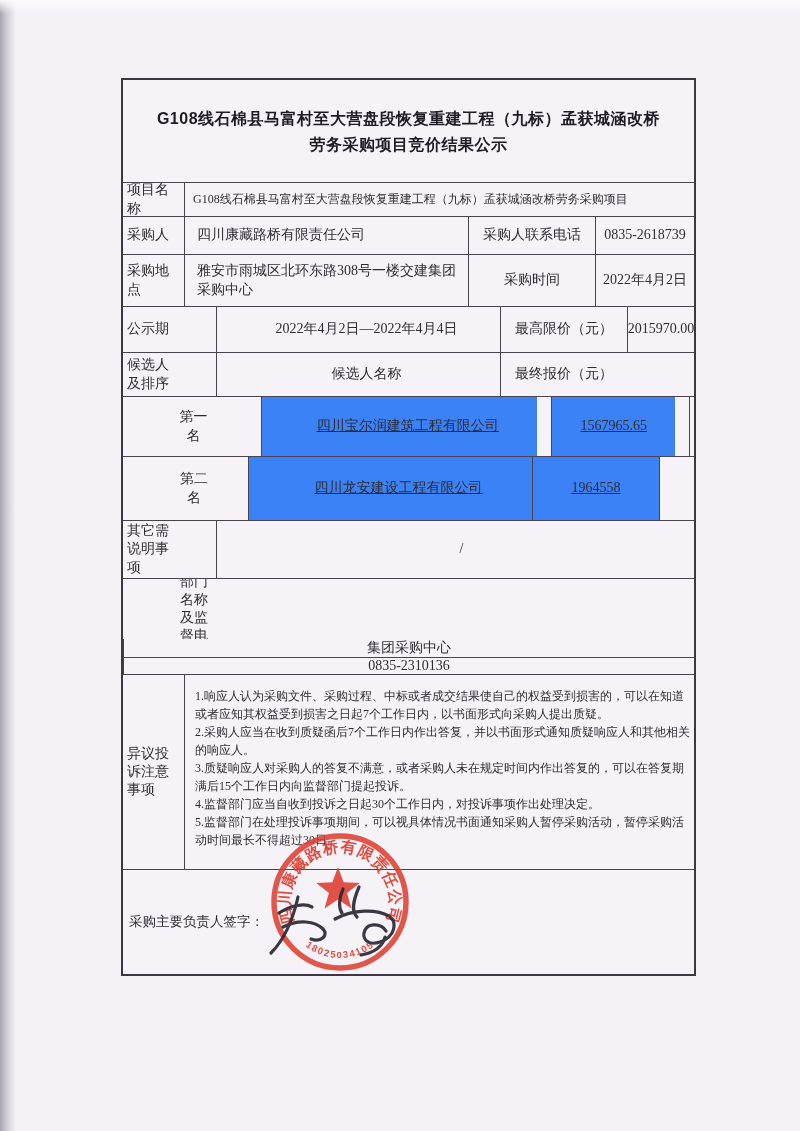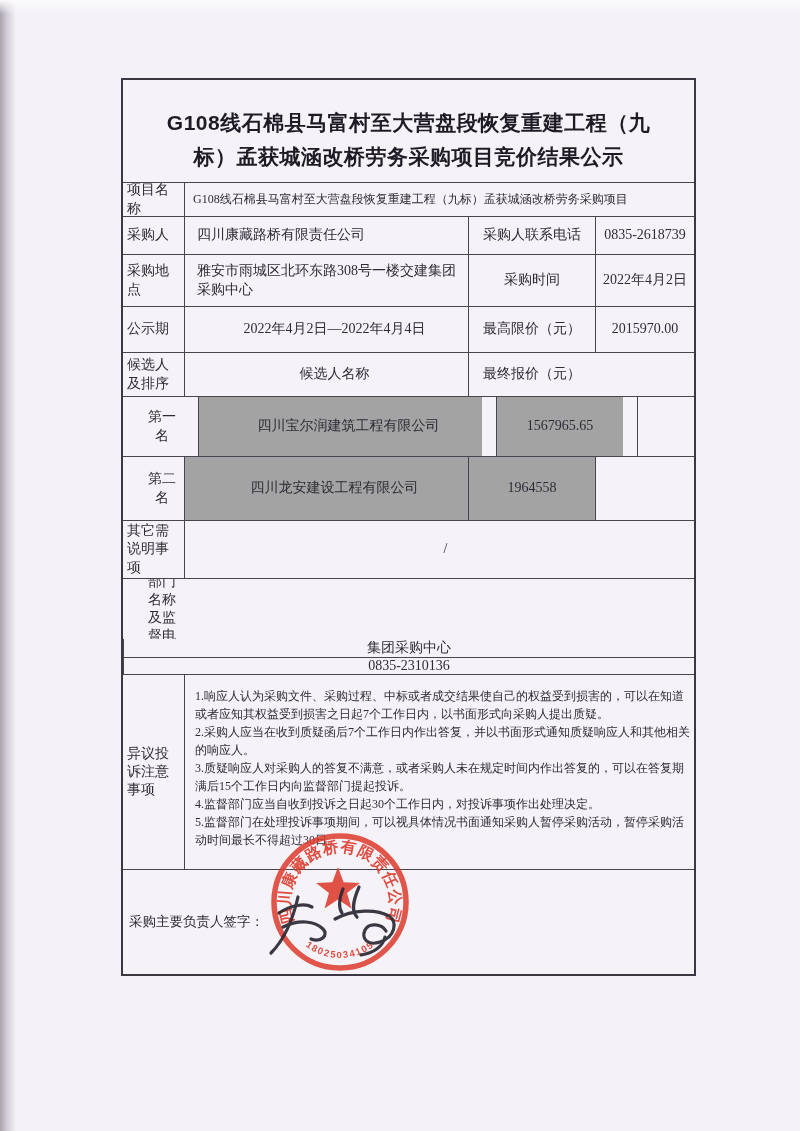--- a/index.html
+++ b/index.html
@@ -31,41 +31,41 @@
   .cell {
     box-sizing: border-box; display: flex; align-items: center;
     font-size: 14px; line-height: 1.3; overflow: hidden;
   }
   .row > .cell + .cell, .row > .cell + .rightstack { border-left: 1.5px solid #4a4450; }
   .c-label  { width: 61px; padding: 2px 3px 2px 4px; }
   .c-val    { width: 284px; padding: 2px 4px 2px 12px; }
   .c-l2     { width: 127px; justify-content: center; text-align: center; padding: 2px; }
   .c-v2     { flex: 1; justify-content: center; text-align: center; padding: 2px; }
   .c-wide   { flex: 1; padding: 2px 8px; font-size: 12px; }
-  .center   { justify-content: center; text-align: center; padding-left: 20px; }
-  .lt       { background: #a3a3a3; }
+  .center   { justify-content: center; text-align: center; padding-left: 20px; margin-left: 32px; }
+  .lt       { background: #3b82f6; text-decoration: underline; }
 
   .r-title   { height: 102px; }
   .r-proj    { height: 34px; }
   .r-purch   { height: 38px; }
   .r-loc     { height: 52px; }
   .r-period  { height: 46px; }
   .r-cand    { height: 44px; }
   .r-rank1   { height: 60px; gap: 14px; }
   .r-rank2   { height: 64px; }
   .r-other   { height: 58px; }
   .r-superv  { height: 96px; flex-direction: column; }
   .r-compl   { height: 195px; }
   .r-sign    { height: 105px; }
 
   .title-cell {
     flex: 1; justify-content: center; align-items: flex-start;
     padding: 26px 26px 0 26px; text-align: center;
     font-family: "Liberation Sans", "DejaVu Sans", sans-serif;
-    font-weight: bold; font-size: 21px; line-height: 1.6;
+    font-weight: bold; font-size: 16px; line-height: 1.6;
     letter-spacing: 0.5px; color: #1e1b25;
   }
   .rightstack { flex: 1; display: flex; flex-direction: column; box-sizing: border-box; }
   .rightstack .sub {
     flex: 1; display: flex; align-items: center; justify-content: center;
     font-size: 14px; box-sizing: border-box;
   }
   .rightstack .sub + .sub { border-top: 1.5px solid #4a4450; }
 
   .complaint-body {

